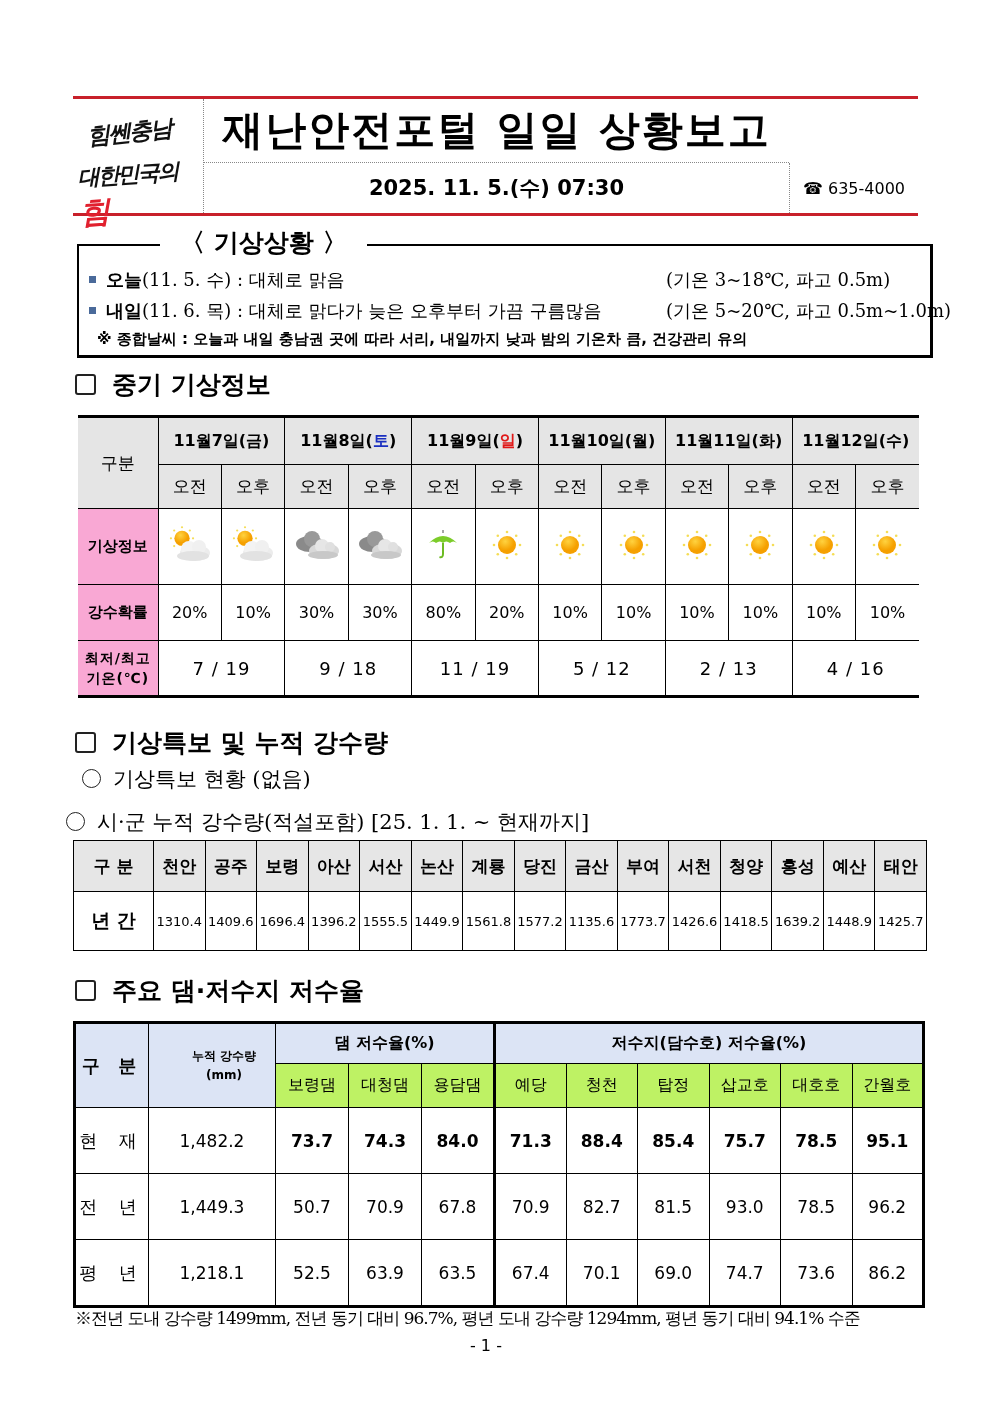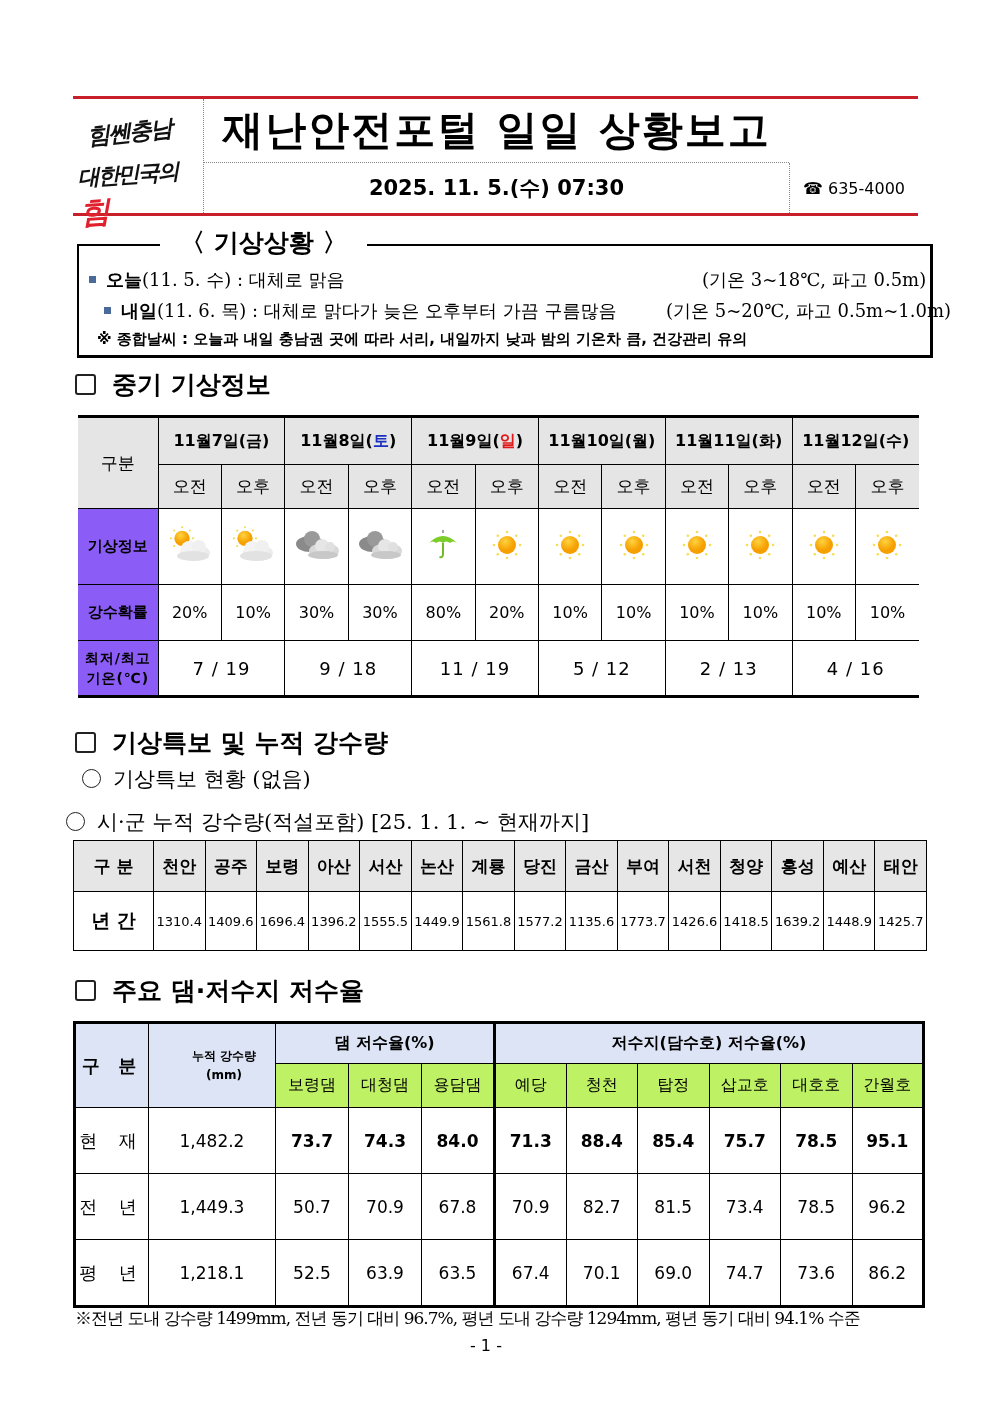--- a/index.html
+++ b/index.html
@@ -28,21 +28,21 @@
   .sq{display:inline-block;width:17px;height:17px;border:2px solid #222;border-radius:3px;margin-right:16px;}
   .sub{font-size:21px;font-family:"DejaVu Serif",serif;white-space:nowrap;}
   .circ{display:inline-block;width:17px;height:17px;border:1.5px solid #222;border-radius:50%;margin-right:12px;vertical-align:-2px;}
   table{border-collapse:collapse;position:absolute;table-layout:fixed;}
   td{border:1px solid #000;text-align:center;padding:0;}
   
   .ft{left:78px;top:415px;width:841px;border-top:3px solid #000;border-bottom:3px solid #000;}
   .ft .y{background:#e5e5e5;}
   .ft .hd{font-weight:bold;font-size:16px;height:48px;}
   .ft .ap{font-size:17px;height:44px;}
-  .ft .lbl{background:#8b5cf6;font-weight:bold;font-size:15px;}
+  .ft .lbl{background:#f9a8d4;font-weight:bold;font-size:15px;}
   .ft .ic{height:76px;}
   .ft .pr{height:56px;font-size:16px;}
   .ft .tmp{height:56px;font-size:18px;letter-spacing:1px;}
   .sat{color:#1a2fc0;} .sun{color:#e01818;}
   
   .rt{left:73px;top:840px;width:854px;}
   .rt .h td{background:#e6e6e6;font-weight:bold;font-size:17px;height:50px;}
   .rt .v td{font-size:13px;height:58px;}
   .rt .v td.k{font-weight:bold;font-size:19px;}
   
@@ -67,22 +67,22 @@
   <div class="abs title">재난안전포털 일일 상황보고</div>
   <div class="abs date">2025. 11. 5.(수) 07:30</div>
   <div class="abs tel">☎ 635-4000</div>
 </div>
 
 <div class="abs wbox"></div>
 <div class="abs wtitle">〈 기상상황 〉</div>
 <div class="abs wline" style="left:79px;top:268px;">
   <span class="bullet"></span><b>오늘</b><span>(11. 5. 수) :  대체로 맑음</span>
 </div>
-<div class="abs wline" style="left:666px;top:268px;margin-left:36px;">(기온 3~18℃, 파고 0.5m)</div>
-<div class="abs wline" style="left:79px;top:299px;padding-left:15px;">
+<div class="abs wline" style="left:666px;top:268px;">(기온 3~18℃, 파고 0.5m)</div>
+<div class="abs wline" style="left:79px;top:299px;">
   <span class="bullet"></span><b>내일</b><span>(11. 6. 목) :  대체로 맑다가 늦은 오후부터 가끔 구름많음</span>
 </div>
 <div class="abs wline" style="left:666px;top:299px;">(기온 5~20℃, 파고 0.5m~1.0m)</div>
 <div class="abs note1">※ 종합날씨 : 오늘과 내일 충남권 곳에 따라 서리, 내일까지 낮과 밤의 기온차 큼, 건강관리 유의</div>
 
 <div class="abs sec" style="left:75px;top:368px;">
   <span class="sq"></span>
     <span>중기 기상정보</span>
 </div>
 
@@ -432,21 +432,21 @@
     <tbody>
       <tr class="r">
         <td class="k">전 년</td>
         <td>1,449.3</td>
         <td class="n">50.7</td>
         <td class="n">70.9</td>
         <td class="n">67.8</td>
         <td class="n thick-l">70.9</td>
         <td class="n">82.7</td>
         <td class="n">81.5</td>
-        <td class="n">73.4</td>
+        <td class="n">93.0</td>
         <td class="n">78.5</td>
         <td class="n">96.2</td>
       </tr>
     </tbody>
     <tbody>
       <tr class="r">
         <td class="k">평 년</td>
         <td>1,218.1</td>
         <td class="n">52.5</td>
         <td class="n">63.9</td>

